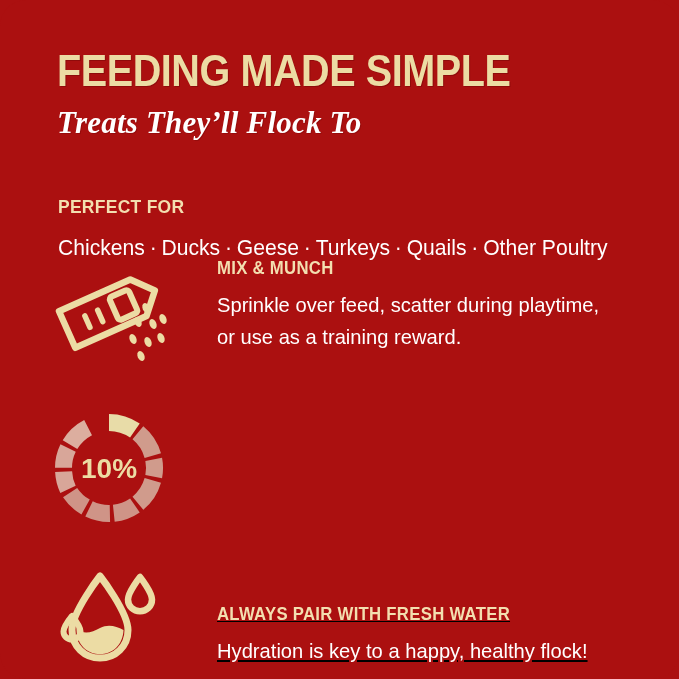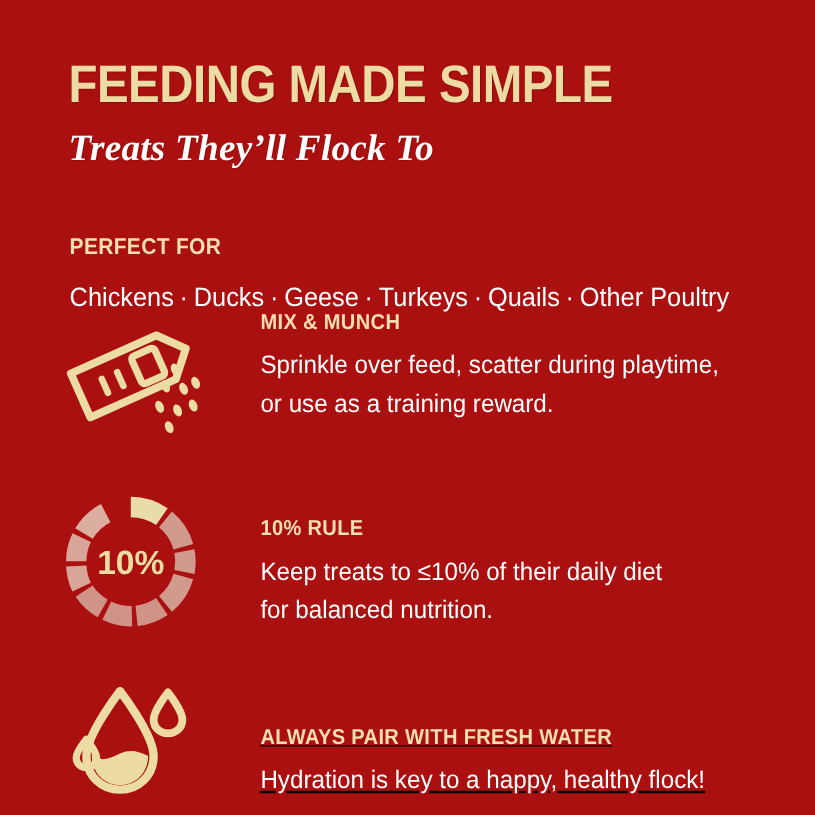--- a/index.html
+++ b/index.html
@@ -223,27 +223,20 @@
                 <path d="M -23.4 39.0 A 45.5 45.5 0 0 1 -38.9 24.6" stroke="#cf9487"></path>
                 <path d="M -41.0 21.3 A 45.5 45.5 0 0 1 -45.4 3.7" stroke="#d8a699"></path>
                 <path d="M -45.5 -0.3 A 45.5 45.5 0 0 1 -40.9 -20.0" stroke="#d8a699"></path>
                 <path d="M -39.0 -23.4 A 45.5 45.5 0 0 1 -20.9 -40.4" stroke="#dcae9f"></path>
               </g>
               <text x="0" y="10" text-anchor="middle" font-family="Liberation Sans Narrow, Liberation Sans, sans-serif" font-size="28" font-weight="700" fill="#ecdca4">10%</text>
             </g>
           </svg>
         </span>
       </div>
-      <div class="text-cell rule-text">
-        <div class="feature-title">10% RULE</div>
-        <div class="feature-body">
-          <span class="ln">Keep treats to ≤10% of their daily diet</span>
-          <span class="ln">for balanced nutrition.</span>
-        </div>
-      </div>
     </div>
 
     <div class="feature row-water">
       <div class="icon-cell water-icon">
         <span>
           <svg width="110" height="110" viewBox="0 0 110 110">
 
             <path d="M46 16 C46 16 18 52 18 70 C18 86.5 30.6 98 46 98
                      C61.4 98 74 86.5 74 70 C74 52 46 16 46 16 Z" fill="none" stroke="#ecdca4" stroke-width="7" stroke-linejoin="round"></path>
 

